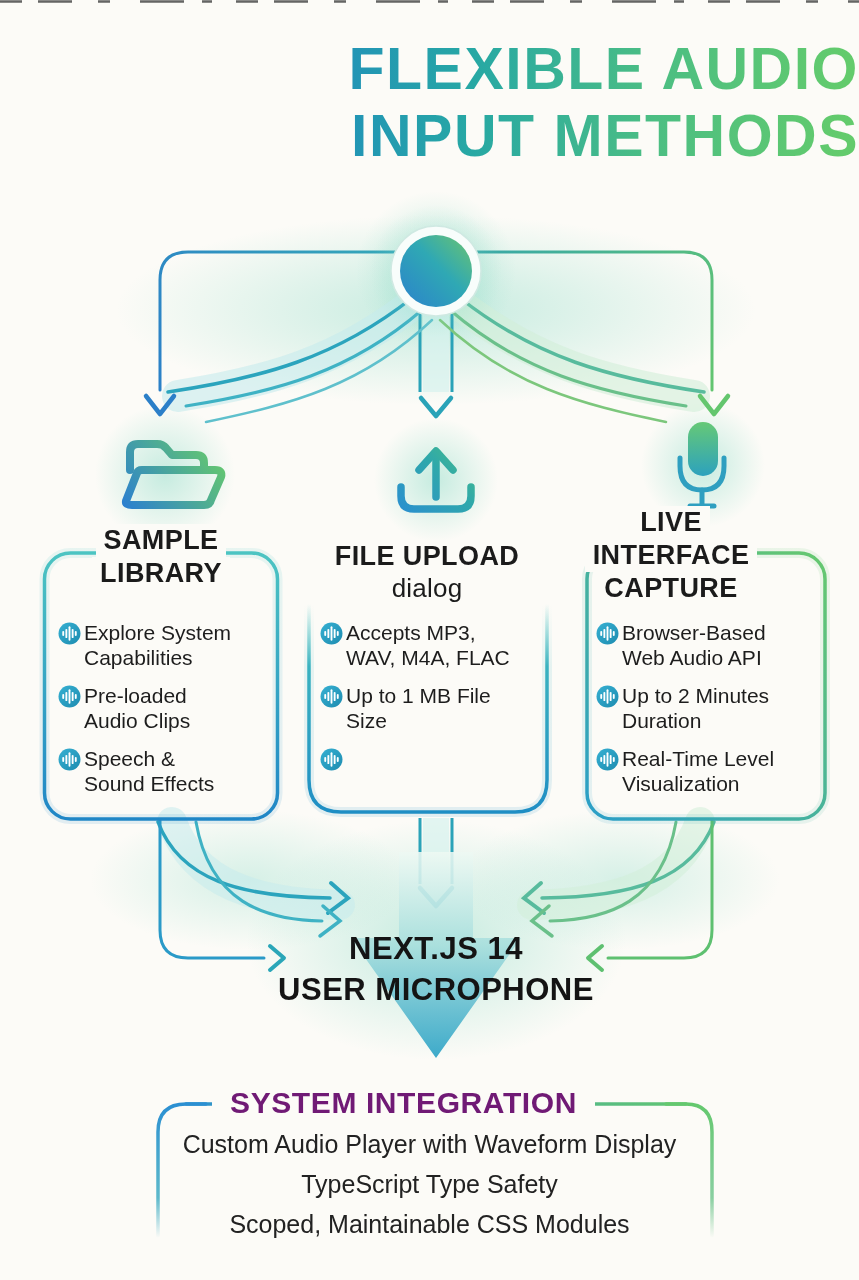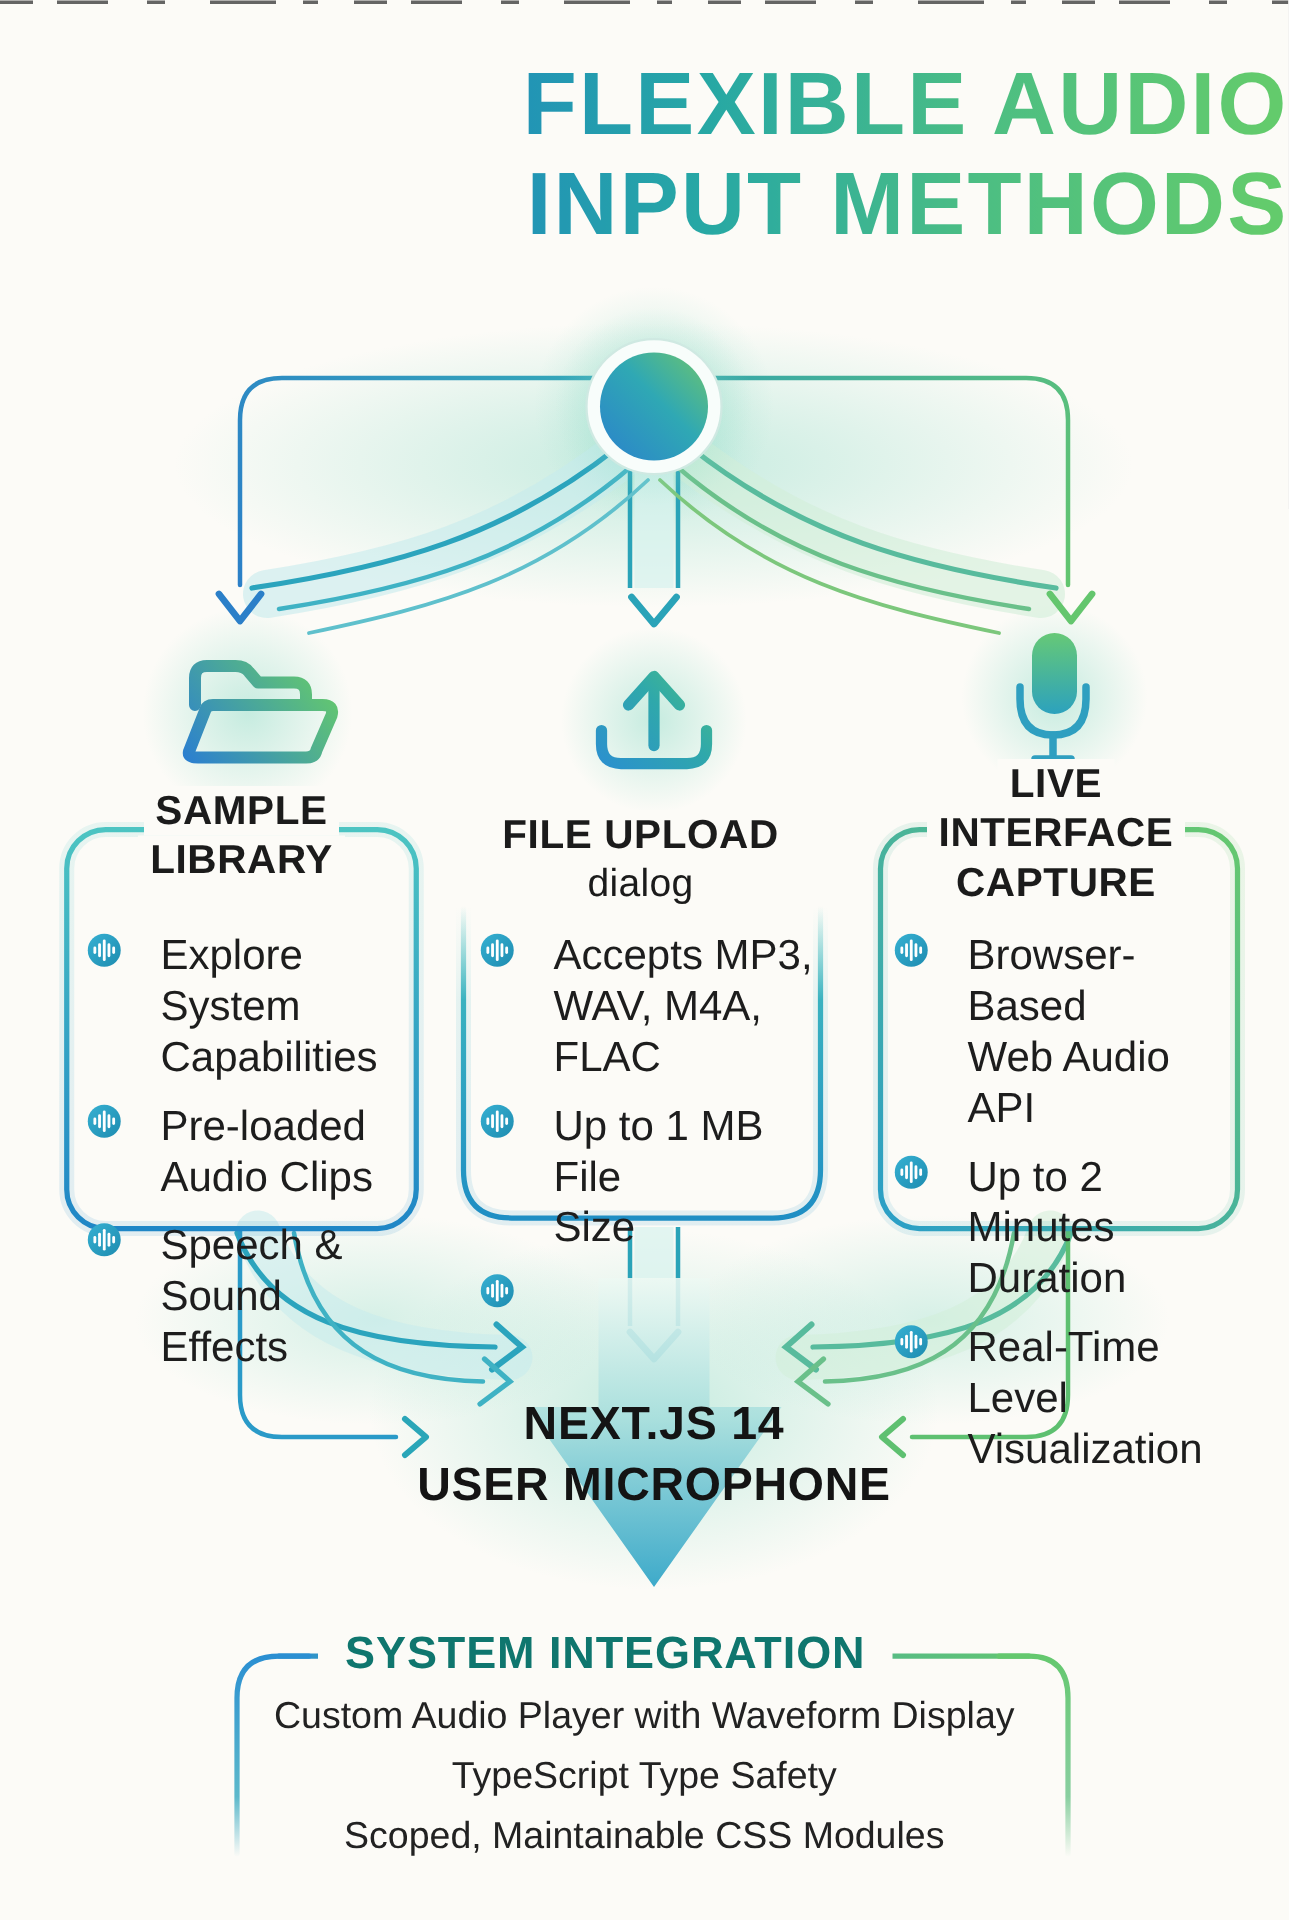--- a/index.html
+++ b/index.html
@@ -18,29 +18,29 @@
     -webkit-background-clip:text;background-clip:text;
     color:transparent;-webkit-text-fill-color:transparent;
   }
 
   .card-title{position:absolute;text-align:center;font-weight:800;font-size:27px;
     line-height:1.22;color:#1b1b1b;letter-spacing:.4px;}
   .card-title .bgline{background:#fcfbf7;padding:0 8px;display:inline-block;}
   .card-title .subtitle{font-weight:400;font-size:26px;letter-spacing:.2px;}
 
   .bullets{position:absolute;width:222px;}
-  .bullet{display:flex;gap:26px;margin-bottom:12px;font-size:28px;line-height:1.21;color:#1d1d1d;}
+  .bullet{display:flex;gap:3px;margin-bottom:12px;font-size:21px;line-height:1.21;color:#1d1d1d;}
   .bullet .ic{flex:0 0 auto;margin-top:2px;width:23px;height:23px;}
   .bullet .bl{display:block;}
 
   .ui-label{position:absolute;left:224px;top:929px;width:424px;text-align:center;
     font-size:31px;font-weight:800;line-height:1.32;color:#141414;letter-spacing:.5px;}
 
   .integration-title{position:absolute;left:0;top:1086px;width:807px;text-align:center;
-    font-size:30px;font-weight:800;letter-spacing:.6px;color:#0f766e;}
+    font-size:30px;font-weight:800;letter-spacing:.6px;color:#701a75;}
   .integration-title .bgline{background:#fcfbf7;padding:0 18px;display:inline-block;}
   .integration-items{position:absolute;left:0;top:1124px;width:859px;text-align:center;
     font-size:25px;color:#222;}
   .integration-items p{margin:0;line-height:40px;}
 </style>
 </head>
 <body>
 
 <div class="canvas">
 
@@ -322,21 +322,21 @@
             <line x1="5" y1="9.5" x2="5" y2="12.5"></line>
             <line x1="8" y1="7.5" x2="8" y2="14.5"></line>
             <line x1="11" y1="5" x2="11" y2="17"></line>
             <line x1="14" y1="7.5" x2="14" y2="14.5"></line>
             <line x1="17" y1="9.5" x2="17" y2="12.5"></line>
           </g>
         </svg>
     </div>
   </div>
 
-  <div class="card-title txt" style="left:585px;top:506px;width:238px;">
+  <div class="card-title txt" style="left:552px;top:506px;width:238px;">
     <div><span class="bgline">LIVE</span></div>
     <div><span class="bgline">INTERFACE</span></div>
     <div><span class="bgline">CAPTURE</span></div>
   </div>
   <div class="bullets txt" style="left:596px;top:620px;">
     <div class="bullet">
       <svg class="ic" viewBox="0 0 22 22">
           <circle cx="11" cy="11" r="10.5" fill="url(#gBullet)"></circle>
           <g stroke="#fff" stroke-width="1.8" stroke-linecap="round">
             <line x1="5" y1="9.5" x2="5" y2="12.5"></line>

